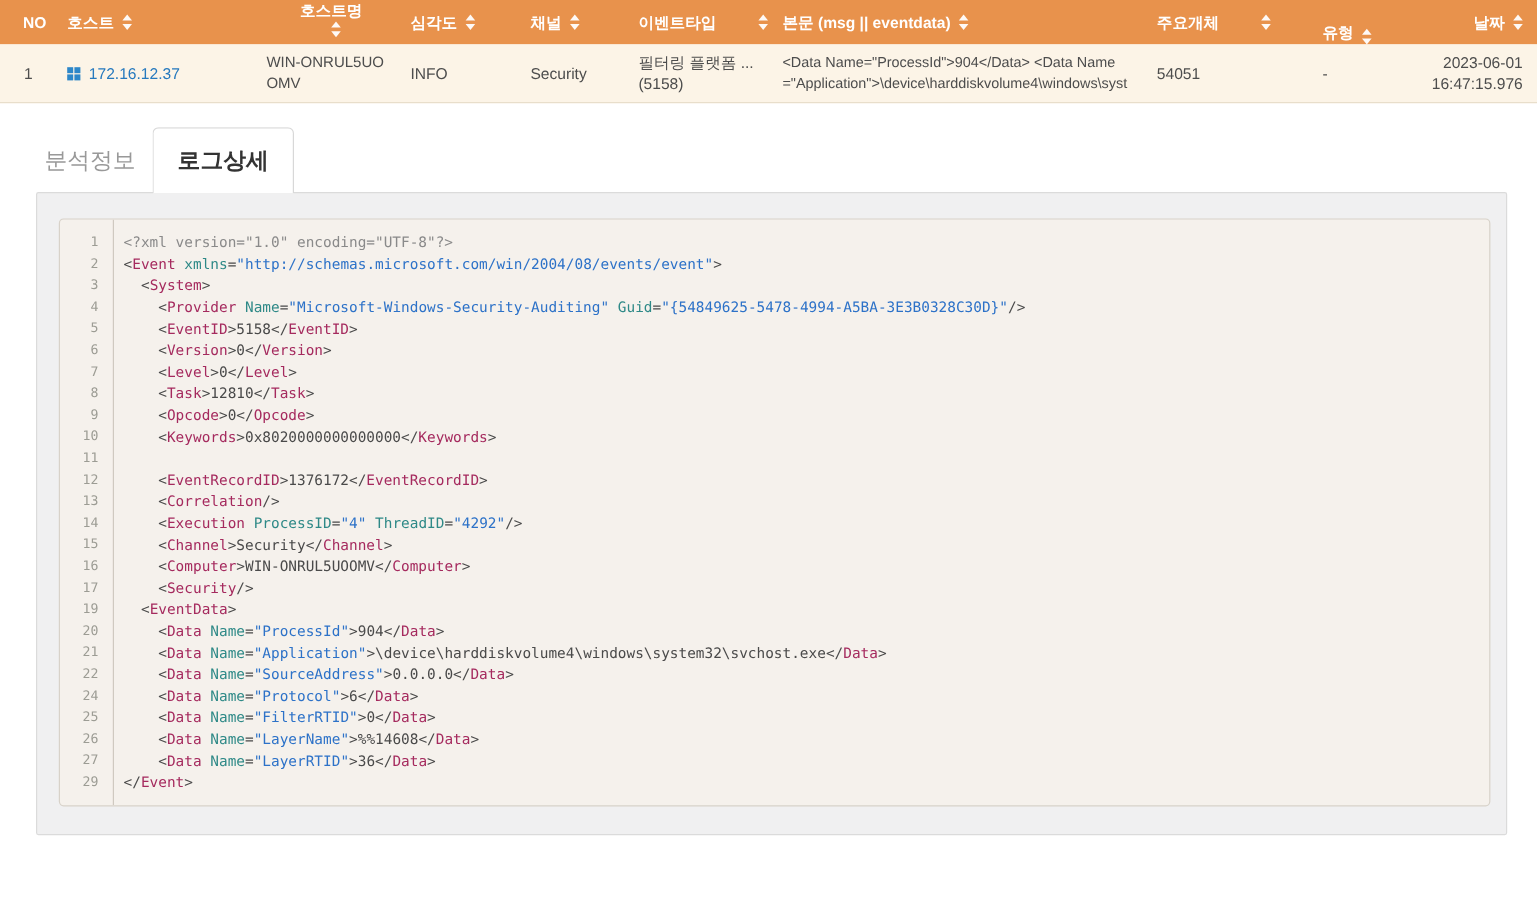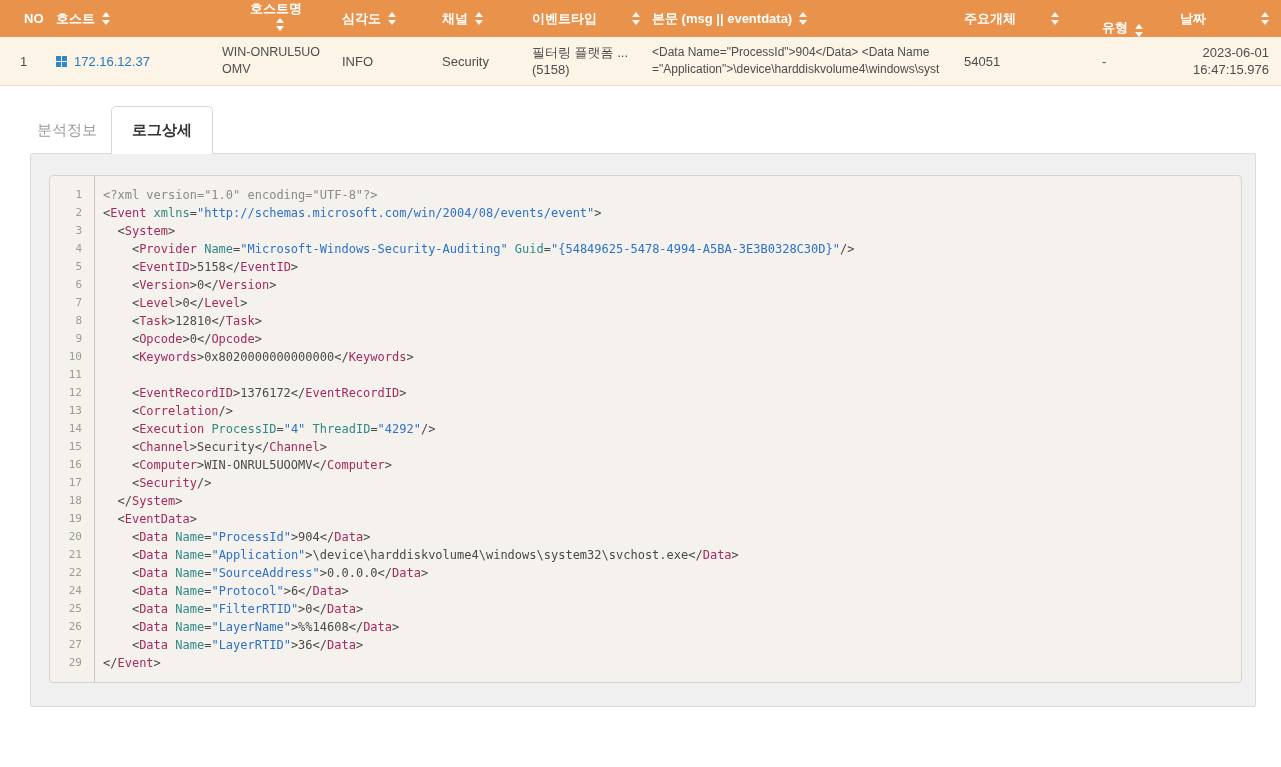--- a/index.html
+++ b/index.html
@@ -13,40 +13,40 @@
   .th-label{white-space:nowrap;}
   .sort{display:inline-flex;flex-direction:column;gap:3px;margin-left:7px;cursor:pointer;}
   .a-up{width:0;height:0;border-left:4px solid transparent;border-right:4px solid transparent;
         border-bottom:5px solid rgba(255,255,255,.95);}
   .a-dn{width:0;height:0;border-left:4px solid transparent;border-right:4px solid transparent;
         border-top:5px solid rgba(255,255,255,.95);}
   .grid-row{display:flex;min-height:49px;background:#FCF4E7;align-items:center;
             border-bottom:1px solid #E8DECB;cursor:pointer;}
   .td{padding-left:12px;font-size:13px;color:#4D4D4D;line-height:17px;}
 
-  .c-no{width:44px;}          .th.c-no{padding-left:24px;} .td.c-no{padding-left:20px;}
+  .c-no{width:44px;}          .th.c-no{padding-left:14px;justify-content:center;} .td.c-no{padding-left:20px;}
   .c-host{width:166px;}
   .c-hostname{width:120px;flex-direction:column;}   .td.c-hostname{word-break:break-all;padding-right:2px;font-size:12.5px;}
   .c-severity{width:100px;}
   .c-channel{width:90px;}
   .c-event-type{width:120px;justify-content:space-between;} .td.c-event-type{white-space:pre-line;}
   .c-body{width:306px;}       .td.c-body{font-size:12px;word-break:break-all;max-height:34px;overflow:hidden;padding-right:6px;}
   .c-main-object{width:130px;}.th.c-main-object{padding-left:18px;gap:28px;} .td.c-main-object{padding-left:18px;}
   .c-type{width:104px;}       .th.c-type{padding-left:26px;align-items:flex-end;} .td.c-type{padding-left:26px;}
-  .c-date{width:101px;gap:48px;}       .th.c-date{justify-content:flex-end;padding-right:12px;}
+  .c-date{width:101px;}       .th.c-date{justify-content:flex-end;padding-right:12px;}
                               .td.c-date{white-space:pre-line;text-align:right;padding-right:12px;}
 
   .td.c-host{display:flex;align-items:center;gap:7px;}
   .winlogo{display:inline-grid;grid-template-columns:5px 5px;grid-auto-rows:5px;gap:1px;flex:none;}
   .winlogo i{background:#2D87C9;display:block;}
   .iplink{color:#2679BE;font-size:13px;cursor:pointer;}
 
   
   .tabbar{margin:20px 0 0 23px;display:flex;align-items:flex-end;position:relative;z-index:2;}
-  .tab{padding:13px 14px;font-size:15px;color:#999;cursor:pointer;}
+  .tab{padding:13px 14px;font-size:19px;color:#999;cursor:pointer;}
   .tab.active{background:#fff;border:1px solid #D8D8D8;border-bottom:none;
       border-radius:5px 5px 0 0;font-weight:700;color:#333;padding:14px 20px;margin-bottom:-1px;}
 
   
   .panel{margin:0 25px 26px 30px;background:#F0F0F1;border:1px solid #DBDBDB;
          border-radius:2px;padding:21px 13px 23px 18px;position:relative;z-index:1;}
   .codebox{background:#F5F1EC;border:1px solid #D8D2C9;border-radius:4px;
            padding:10px 0;position:relative;overflow:hidden;}
   .gutter-rule{position:absolute;top:0;bottom:0;left:44px;width:0;
                border-left:1px solid #CFC9C0;}
@@ -226,24 +226,20 @@
         </div>
         <div class="line">
           <span class="ln">16</span>
           <span class="lc">    &lt;<span class="tag">Computer</span>&gt;WIN-ONRUL5UOOMV&lt;/<span class="tag">Computer</span>&gt;</span>
         </div>
         <div class="line">
           <span class="ln">17</span>
           <span class="lc">    &lt;<span class="tag">Security</span>/&gt;</span>
         </div>
         <div class="line">
-          <span class="ln">18</span>
-          <span class="lc">  &lt;/<span class="tag">System</span>&gt;</span>
-        </div>
-        <div class="line">
           <span class="ln">19</span>
           <span class="lc">  &lt;<span class="tag">EventData</span>&gt;</span>
         </div>
         <div class="line">
           <span class="ln">20</span>
           <span class="lc">    &lt;<span class="tag">Data</span> <span class="attr">Name</span>=<span class="str">"ProcessId"</span>&gt;904&lt;/<span class="tag">Data</span>&gt;</span>
         </div>
         <div class="line">
           <span class="ln">21</span>
           <span class="lc">    &lt;<span class="tag">Data</span> <span class="attr">Name</span>=<span class="str">"Application"</span>&gt;\device\harddiskvolume4\windows\system32\svchost.exe&lt;/<span class="tag">Data</span>&gt;</span>

